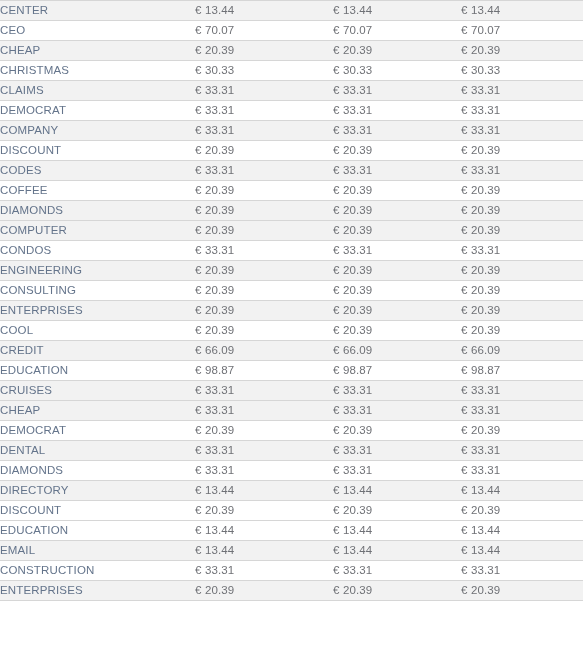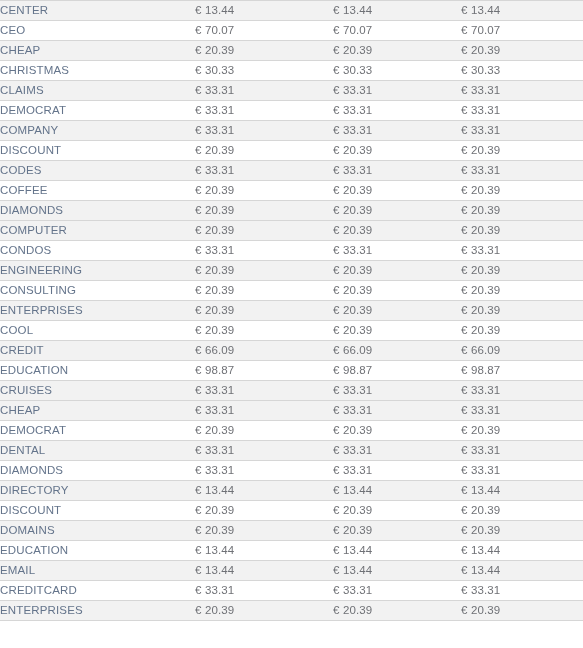--- a/index.html
+++ b/index.html
@@ -215,40 +215,34 @@
         <td class="col-p1"><span class="price">€ 13.44</span></td>
         <td class="col-p2"><span class="price">€ 13.44</span></td>
         <td class="col-p3"><span class="price">€ 13.44</span></td>
       </tr>
       <tr class="row-plain">
         <td class="col-tld"><span class="tld-name">DISCOUNT</span></td>
         <td class="col-p1"><span class="price">€ 20.39</span></td>
         <td class="col-p2"><span class="price">€ 20.39</span></td>
         <td class="col-p3"><span class="price">€ 20.39</span></td>
       </tr>
-      <tr class="row-shaded">
-        <td class="col-tld"><span class="tld-name">DOMAINS</span></td>
-        <td class="col-p1"><span class="price">€ 20.39</span></td>
-        <td class="col-p2"><span class="price">€ 20.39</span></td>
-        <td class="col-p3"><span class="price">€ 20.39</span></td>
-      </tr>
       <tr class="row-plain">
         <td class="col-tld"><span class="tld-name">EDUCATION</span></td>
         <td class="col-p1"><span class="price">€ 13.44</span></td>
         <td class="col-p2"><span class="price">€ 13.44</span></td>
         <td class="col-p3"><span class="price">€ 13.44</span></td>
       </tr>
       <tr class="row-shaded">
         <td class="col-tld"><span class="tld-name">EMAIL</span></td>
         <td class="col-p1"><span class="price">€ 13.44</span></td>
         <td class="col-p2"><span class="price">€ 13.44</span></td>
         <td class="col-p3"><span class="price">€ 13.44</span></td>
       </tr>
       <tr class="row-plain">
-        <td class="col-tld"><span class="tld-name">CREDITCARD</span></td>
+        <td class="col-tld"><span class="tld-name">CONSTRUCTION</span></td>
         <td class="col-p1"><span class="price">€ 33.31</span></td>
         <td class="col-p2"><span class="price">€ 33.31</span></td>
         <td class="col-p3"><span class="price">€ 33.31</span></td>
       </tr>
       <tr class="row-shaded">
         <td class="col-tld"><span class="tld-name">ENTERPRISES</span></td>
         <td class="col-p1"><span class="price">€ 20.39</span></td>
         <td class="col-p2"><span class="price">€ 20.39</span></td>
         <td class="col-p3"><span class="price">€ 20.39</span></td>
       </tr>

